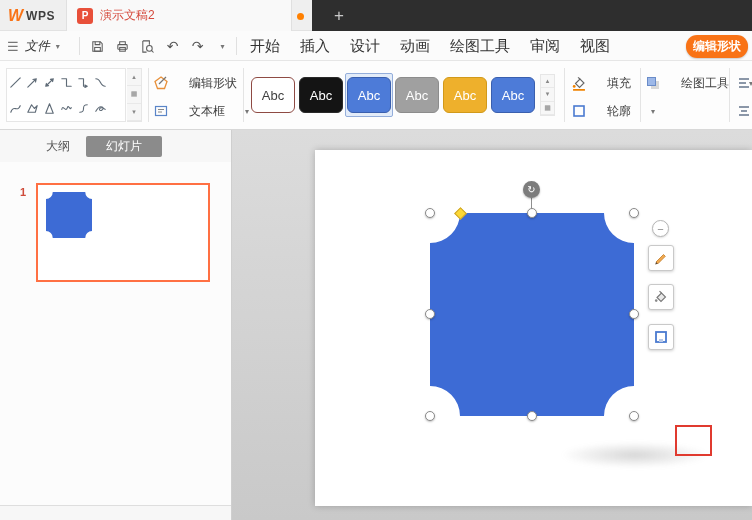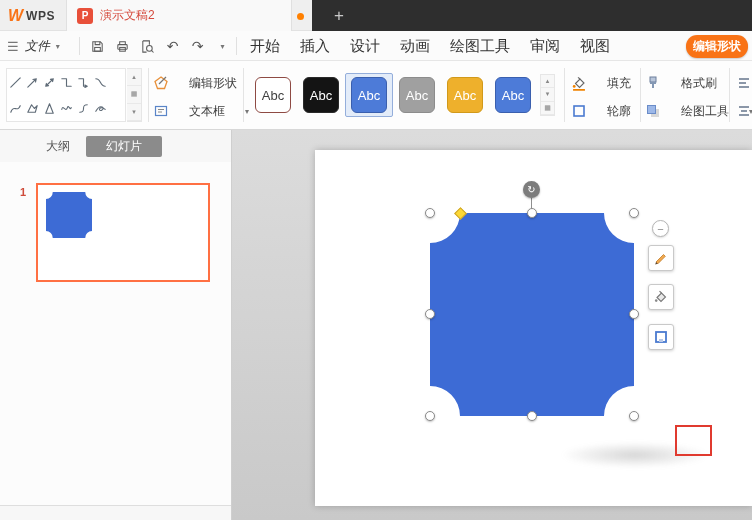--- a/index.html
+++ b/index.html
@@ -55,21 +55,21 @@
   .gsbtn{flex:1;display:flex;align-items:center;justify-content:center;font-size:7px;color:#888;border-bottom:1px solid #e9e9e9;}
   .rsep{top:68px;height:54px;width:1px;background:#e4e4e4;}
   .rgroup{display:flex;flex-direction:column;}
   .rrow{display:flex;align-items:center;gap:20px;height:26px;margin-bottom:2px;font-size:12px;
         color:#404040;white-space:nowrap;cursor:default;}
   .ri{width:16px;height:16px;flex:0 0 auto;}
   #style-gallery{left:249px;top:73px;display:flex;}
   .swatch-wrap{width:48px;height:44px;display:flex;align-items:center;justify-content:center;
                border:1px solid transparent;border-radius:2px;}
   .swatch-wrap.sel{border-color:#94aedb;background:#e3ecf9;}
-  .swatch{width:36px;height:36px;border:1.5px solid;border-radius:6px;display:flex;align-items:center;
+  .swatch{width:44px;height:36px;border:1.5px solid;border-radius:6px;display:flex;align-items:center;
           justify-content:center;font-size:13px;}
   #style-scroll{left:540px;top:74px;width:15px;height:42px;border:1px solid #e6e6e6;background:#f7f7f7;
                 display:flex;flex-direction:column;}
 
   
   #sidebar{left:0;top:130px;width:232px;height:390px;background:#f7f7f7;border-right:1px solid #cfcfcf;}
   #tab-outline{left:40px;top:136px;height:21px;line-height:21px;padding:0 6px;font-size:12px;color:#555;}
   #tab-slides{left:86px;top:136px;width:76px;height:21px;background:#8b8b8b;border-radius:2px;color:#fff;
               font-size:12px;display:flex;align-items:center;justify-content:center;}
   #slide-list-bg{left:0;top:162px;width:231px;height:343px;background:#fcfcfc;}
@@ -323,27 +323,20 @@
       <span>轮廓</span>
       <span class="chev">▾</span>
     </div>
   </div>
 
   <div class="abs rsep" style="left:640px;"></div>
 
   <div class="abs rgroup" style="left:645px;top:70px;">
     <div class="rrow">
       <svg class="ri" viewBox="0 0 16 16">
-        <rect x="5" y="2" width="6" height="5" fill="#b9c6da" stroke="#6c7f9c" stroke-width="1"></rect>
-        <path d="M5 7 h6 v2 h-2 v4 h-2 V9 h-2 z" fill="#8498b4"></path>
-      </svg>
-      <span>格式刷</span>
-    </div>
-    <div class="rrow">
-      <svg class="ri" viewBox="0 0 16 16">
         <rect x="6" y="6" width="8" height="8" fill="#c8c8c8" opacity=".7"></rect>
         <rect x="2.5" y="2.5" width="8" height="8" fill="#9db8e8" stroke="#6a8cc8" stroke-width="1"></rect>
       </svg>
       <span>绘图工具</span>
       <span class="chev">▾</span>
     </div>
   </div>
 
   <div class="abs rsep" style="left:729px;"></div>
 

